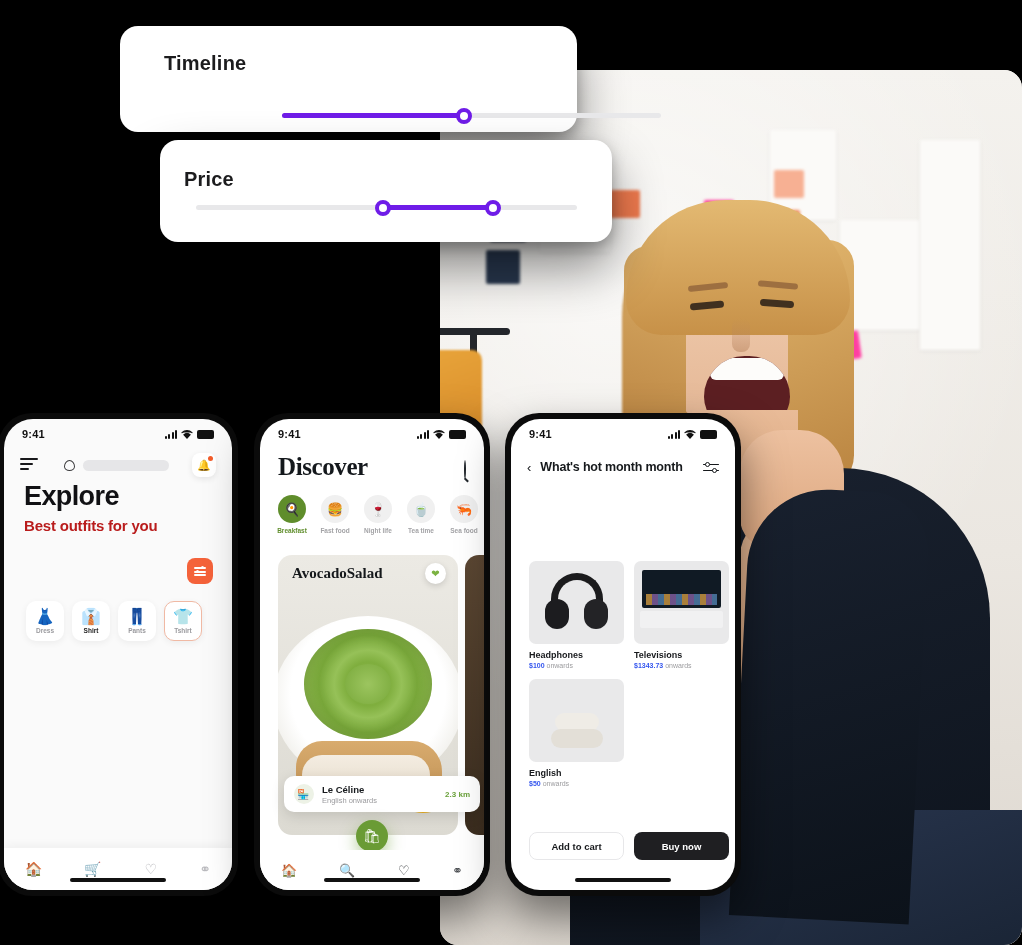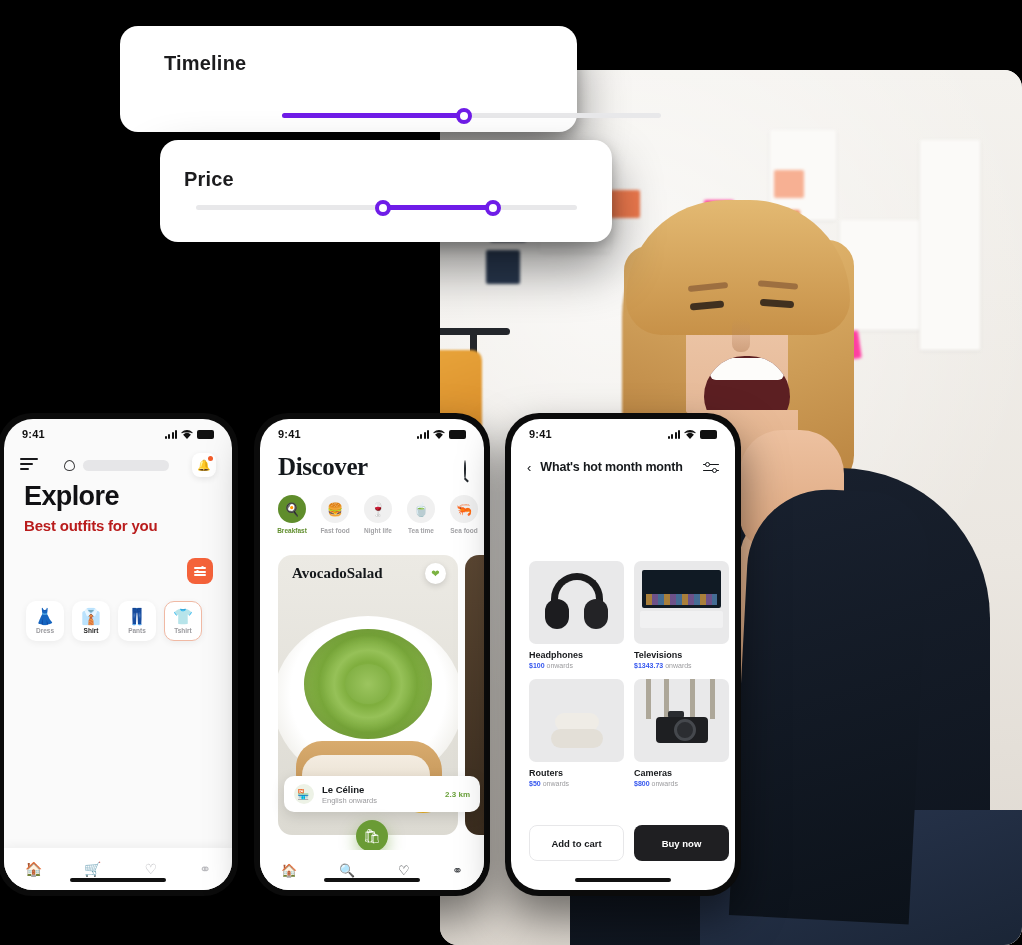--- a/index.html
+++ b/index.html
@@ -256,22 +256,22 @@
   .img-rt { background:linear-gradient(180deg,#1b3b45 0%, #1b3b45 62%, #c08b57 62%, #a5714098 100%);}
   .rt1 { position:absolute; left:26px; top:34px; width:44px; height:18px; background:#efece6; border-radius:9px;}
   .rt2 { position:absolute; left:22px; top:50px; width:52px; height:19px; background:#e3dfd7; border-radius:10px;}
   .img-cm { background:linear-gradient(180deg,#bcd5dd 0%, #a8c6d2 48%, #cfc6b4 48%, #bdb39f 100%);}
   .cm-body { position:absolute; left:22px; top:38px; width:52px; height:26px; background:#1e1f22; border-radius:4px;}
   .cm-lens { position:absolute; left:40px; top:40px; width:22px; height:22px; background:#2b2d31;
              border:3px solid #45484d; border-radius:50%;}
   .cm-top { position:absolute; left:34px; top:32px; width:16px; height:7px; background:#2a2c30; border-radius:2px;}
   .pil { position:absolute; top:0; width:5px; height:40px; background:#9d9684; opacity:.8;}
   .actions { position:absolute; left:18px; top:406px; width:200px; display:flex; gap:10px; }
-  .btn { height:36px; border-radius:8px; display:flex; align-items:center; justify-content:center;
-         font-size:9.5px; font-weight:600; }
+  .btn { height:28px; border-radius:8px; display:flex; align-items:center; justify-content:center;
+         font-size:9.5px; font-weight:600;margin-top:7px; }
   .btn-ghost { width:95px; background:#fff; border:1px solid #e7e7e9; color:#17191c; }
   .btn-dark  { width:95px; background:#1f1f22; color:#fff; }
 </style>
 </head>
 <body>
 
 <div id="stage">
 
   <div class="photo">
     <div class="wall"></div>
@@ -557,43 +557,27 @@
             <b>$1343.73</b>
             <span>onwards</span>
           </div>
         </div>
 
         <div class="pr">
           <div class="img img-rt">
             <span class="rt1"></span>
             <span class="rt2"></span>
           </div>
-          <div class="nm">Routers</div>
+          <div class="nm">English</div>
           <div class="pc">
             <b>$50</b>
             <span>onwards</span>
           </div>
         </div>
 
-        <div class="pr">
-          <div class="img img-cm">
-            <span class="pil" style="left:12px"></span>
-            <span class="pil" style="left:30px"></span>
-            <span class="pil" style="left:56px"></span>
-            <span class="pil" style="left:76px"></span>
-            <span class="cm-top"></span>
-            <span class="cm-body"></span>
-            <span class="cm-lens"></span>
-          </div>
-          <div class="nm">Cameras</div>
-          <div class="pc">
-            <b>$800</b>
-            <span>onwards</span>
-          </div>
-        </div>
       </div>
 
       <div class="actions">
         <div class="btn btn-ghost">Add to cart</div>
         <div class="btn btn-dark">Buy now</div>
       </div>
       <div class="home-ind"></div>
     </div>
   </div>
 

